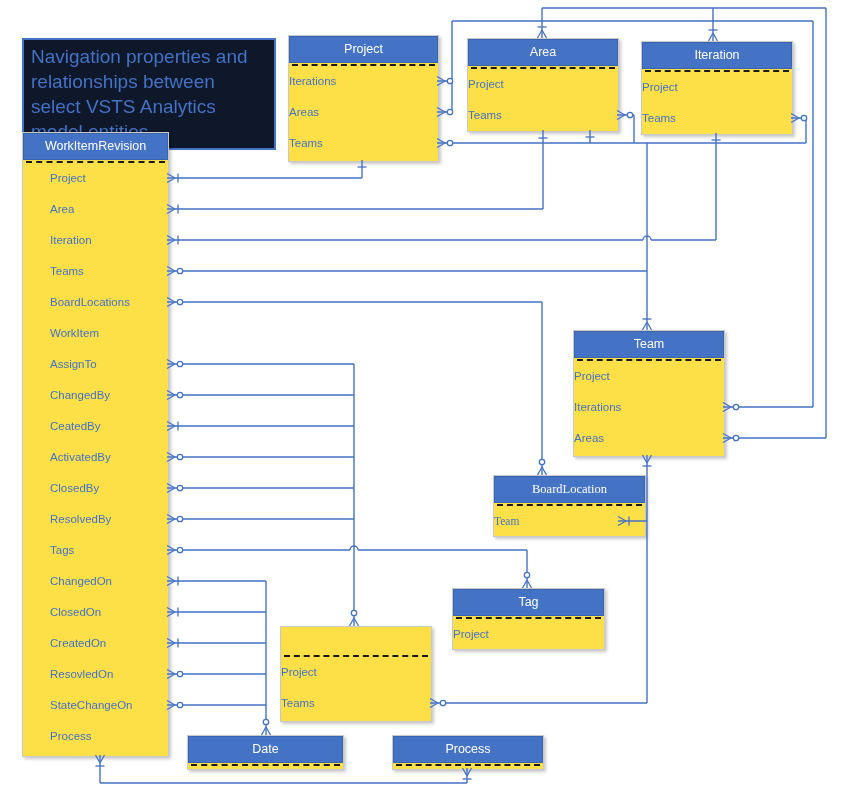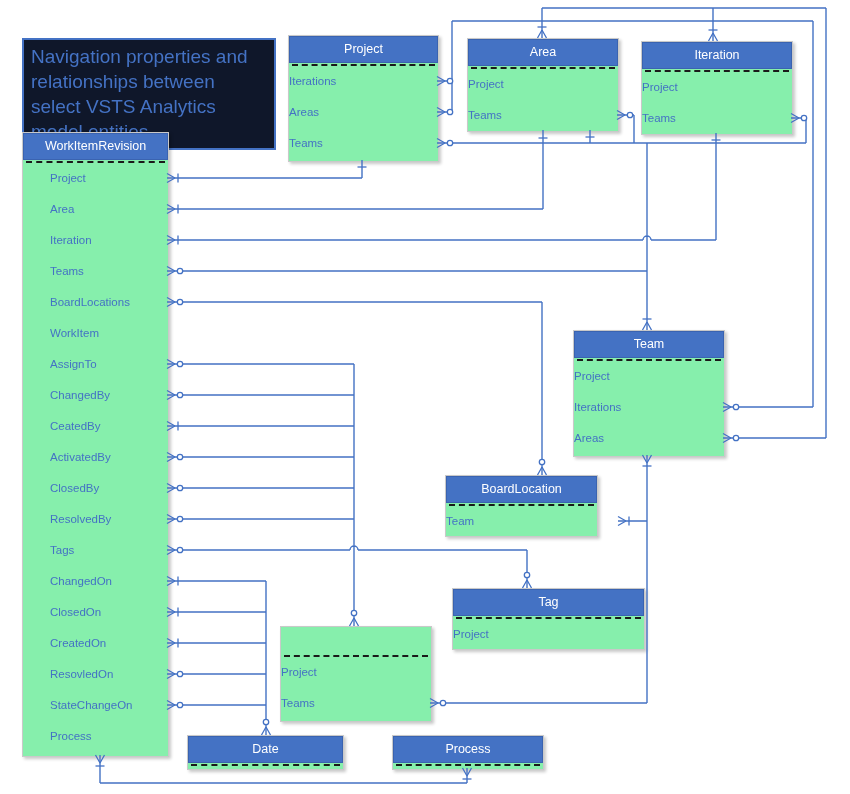--- a/index.html
+++ b/index.html
@@ -1,21 +1,21 @@
 <!DOCTYPE html>
 <html><head>
 <meta charset="utf-8">
 <style>
   html,body{margin:0;padding:0;background:#fff;}
   .canvas{position:relative;width:850px;height:794px;background:#fff;
           font-family:"Liberation Sans",sans-serif;overflow:hidden;}
   .title-box{position:absolute;left:22px;top:38px;width:236px;min-height:46px;
              border:2px solid #4472C4;background:#0f172a;color:#4472C4;
              font-size:19px;line-height:1.32;padding:4px 7px;}
-  .entity{position:absolute;background:#86efac;border:1px solid #c9c9c9;
+  .entity{position:absolute;background:#fde047;border:1px solid #c9c9c9;
           box-shadow:2px 2px 3px rgba(0,0,0,.22);}
   .entity .hdr{position:absolute;left:0;top:0;right:0;height:25px;background:#4472C4;
                color:#fff;text-align:center;font-size:12.5px;line-height:25px;
                border:1px solid #3a63b0;}
   .entity .sep{position:absolute;left:3px;right:3px;top:28px;height:0;
                border-top:2px dashed #1a1a1a;}
   .entity .row{position:absolute;left:0;right:0;height:15px;color:#4472C4;
                font-size:11.5px;text-align:left;white-space:nowrap;}
   .entity.left .row{text-align:left;padding-left:27px;}
   svg.wires{position:absolute;left:0;top:0;pointer-events:none;}
@@ -68,26 +68,26 @@
         <div class="row" style="top:39px">Project</div>
         <div class="row" style="top:70px">Teams</div>
       </div>
       <div class="entity" style="left: 573px; top: 330px; width: 150px; height: 125px;">
         <div class="hdr">Team</div>
         <div class="sep"></div>
         <div class="row" style="top:39px">Project</div>
         <div class="row" style="top:70px">Iterations</div>
         <div class="row" style="top:101px">Areas</div>
       </div>
-      <div class="entity" style="left: 445px; top: 475px; width: 151px; height: 60px;">
+      <div class="entity" style="left: 493px; top: 475px; width: 151px; height: 60px; font-family: Liberation Serif, serif;">
         <div class="hdr">BoardLocation</div>
         <div class="sep"></div>
         <div class="row" style="top:39px">Team</div>
       </div>
-      <div class="entity" style="left: 452px; top: 588px; width: 151px; height: 60px; padding-left: 40px;">
+      <div class="entity" style="left: 452px; top: 588px; width: 151px; height: 60px;">
         <div class="hdr">Tag</div>
         <div class="sep"></div>
         <div class="row" style="top:39px">Project</div>
       </div>
       <div class="entity" style="left: 280px; top: 626px; width: 150px; height: 94px;">
         <div class="sep"></div>
         <div class="row" style="top:39px">Project</div>
         <div class="row" style="top:70px">Teams</div>
       </div>
       <div class="entity" style="left: 187px; top: 735px; width: 155px; height: 33px;">

